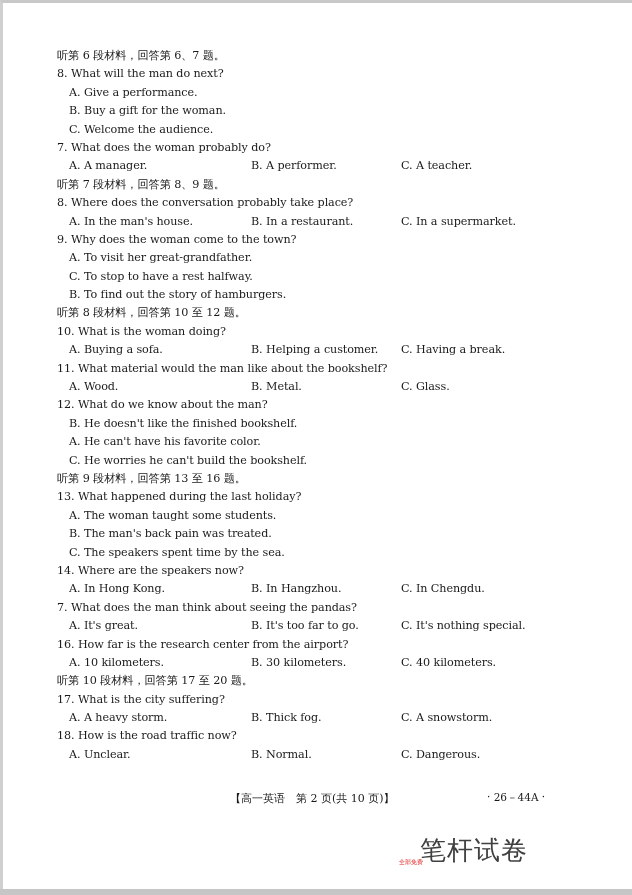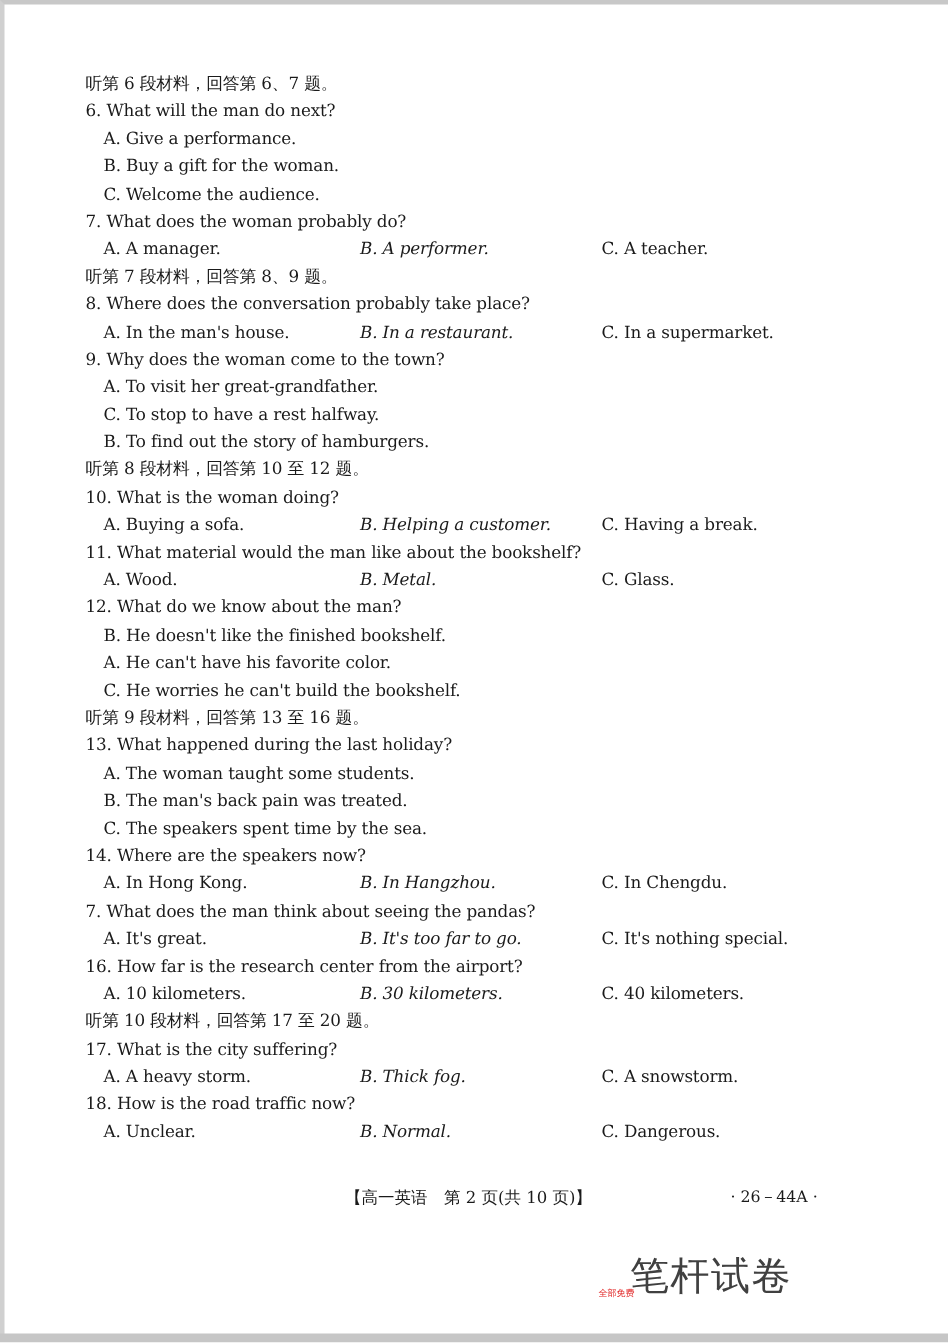--- a/index.html
+++ b/index.html
@@ -17,21 +17,21 @@
   .bottom-bar { position:absolute; left:0; top:889px; width:632px; height:6px; background:#c6c6c6; }
   .content { position:absolute; left:57px; top:47px; width:530px; }
   .line {
     height:18.4px; line-height:18.4px; font-size:11.2px; white-space:nowrap;
     position:relative; letter-spacing:-0.1px;
   }
   .section { font-weight:normal; }
   .opt { padding-left:12px; }
   .row3 { position:relative; }
   .row3 span { position:absolute; top:0; }
-  .c1 { left:12px; } .c2 { left:183px;font-style:italic; } .c3 { left:344px; }
+  .c1 { left:12px; } .c2 { left:194px; } .c3 { left:344px; }
   .footer {
     position:absolute; top:791px; left:230px; font-size:11px; white-space:nowrap;
   }
   .footer-code { position:absolute; top:791px; left:487px; font-size:10.5px; white-space:nowrap; }
   .wm-big {
     position:absolute; left:420px; top:835px; font-family:Liberation Sans, sans-serif;
     font-size:26px; color:#404040; letter-spacing:1px; line-height:30px;
   }
   .wm-red {
     position:absolute; left:399px; top:858px; font-family:"DejaVu Sans", sans-serif;
@@ -43,21 +43,21 @@
   }
 </style>
 </head>
 <body>
 
 <div class="frame"></div>
 <div class="bottom-bar"></div>
 
 <div class="content" id="content">
     <div class="line section">听第 6 段材料，回答第 6、7 题。</div>
-    <div class="line">6. What will the man do next?</div>
+    <div class="line">8. What will the man do next?</div>
     <div class="line opt">A. Give a performance.</div>
     <div class="line opt">B. Buy a gift for the woman.</div>
     <div class="line opt">C. Welcome the audience.</div>
     <div class="line">7. What does the woman probably do?</div>
     <div class="line row3">
       <span class="c1">A. A manager.</span>
       <span class="c2">B. A performer.</span>
       <span class="c3">C. A teacher.</span>
     </div>
     <div class="line section">听第 7 段材料，回答第 8、9 题。</div>

